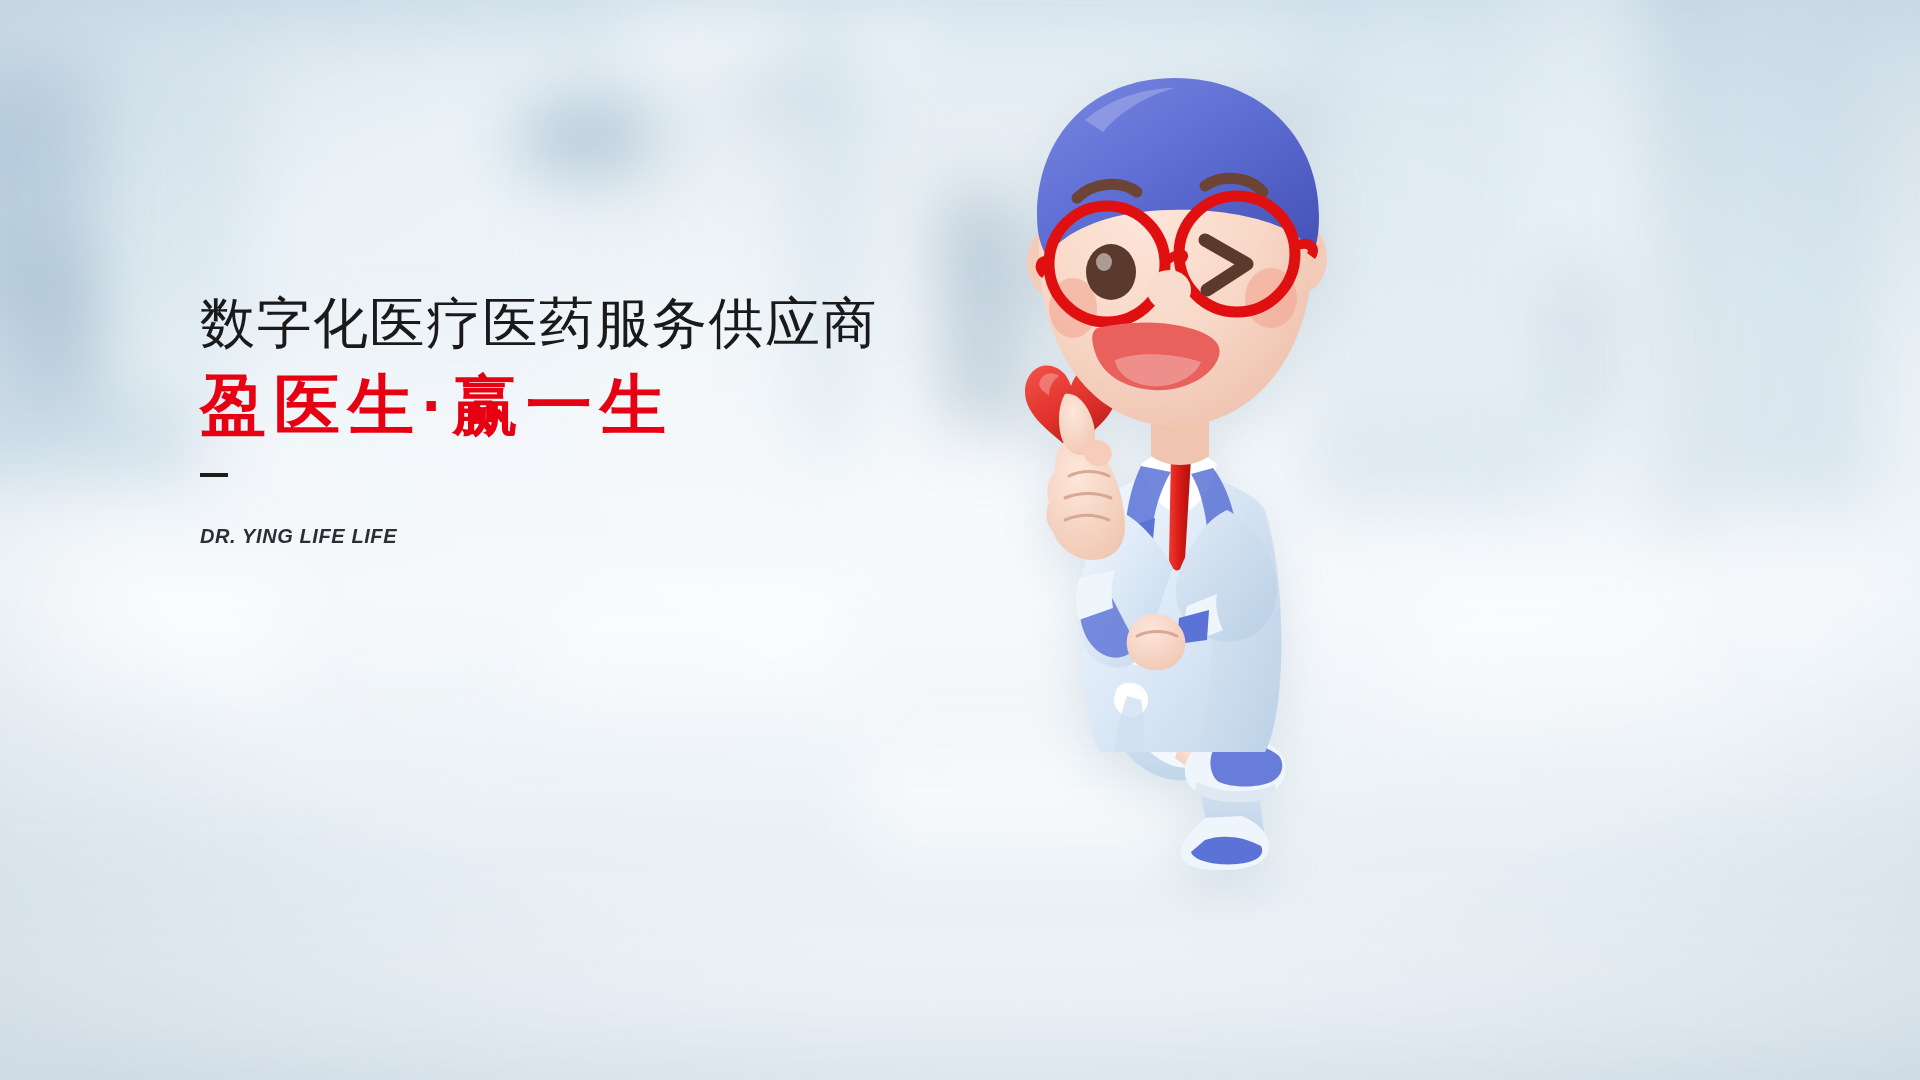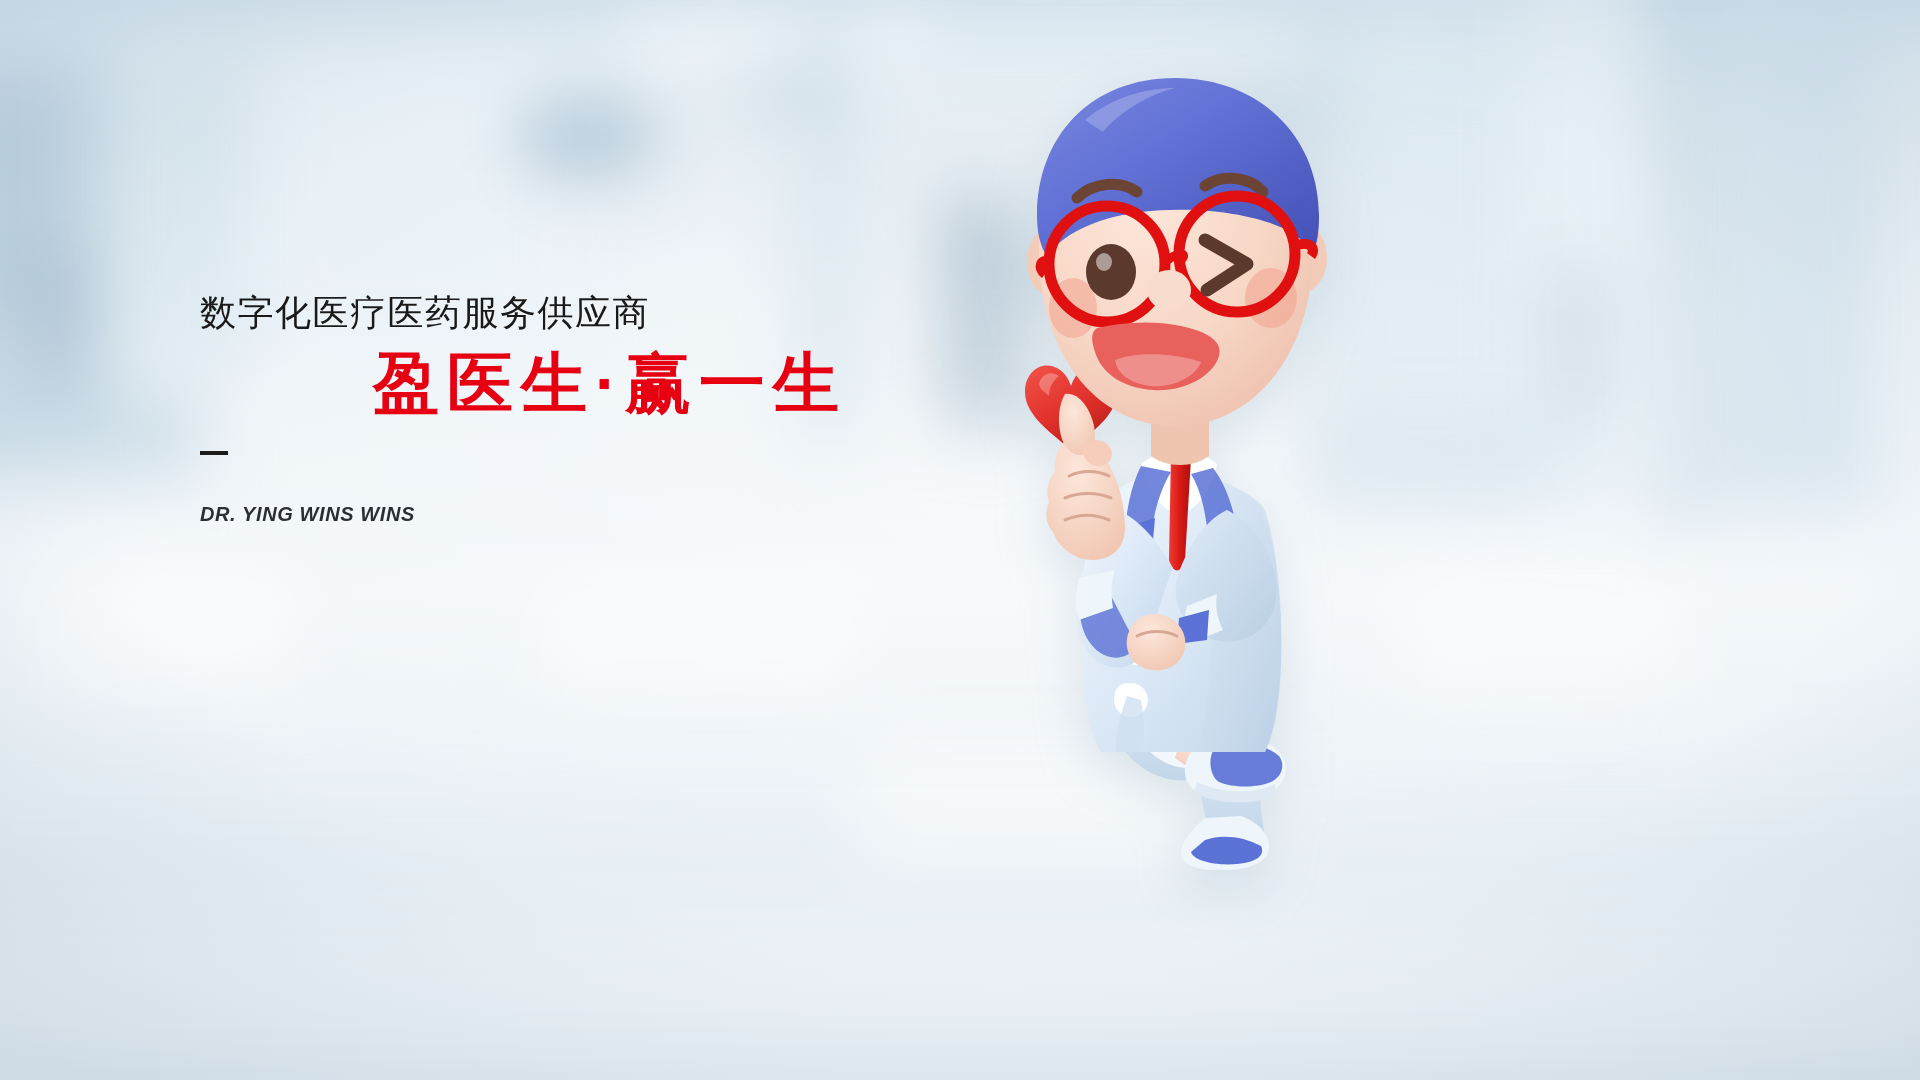--- a/index.html
+++ b/index.html
@@ -32,27 +32,27 @@
     background:linear-gradient(180deg,#edf3f7 0%,#e3ecf3 40%,#d7e4ee 100%); }
   .floor-sheen { position:absolute; left:0; right:0; bottom:0; height:300px;
     background:linear-gradient(180deg,rgba(255,255,255,0) 0%,rgba(255,255,255,.55) 45%,rgba(255,255,255,.15) 100%); }
 
   .vignette { position:absolute; inset:0;
     background:radial-gradient(ellipse 75% 70% at 52% 45%, rgba(255,255,255,.35) 0%, rgba(255,255,255,0) 60%, rgba(150,175,195,.30) 100%); }
 
   
   .copy { position:absolute; left:200px; top:292px; width:820px; }
   .copy .headline {
-    font-size:36px; line-height:1.15; color:#1a1a1a; font-weight:400;
+    font-size:55px; line-height:1.15; color:#1a1a1a; font-weight:400;
     letter-spacing:1.5px; white-space:nowrap;
   }
   .copy .slogan {
     margin-top:14px;
     font-size:66px; line-height:1.12; color:#e60012; font-weight:700;
-    letter-spacing:8px; white-space:nowrap;text-align:center;
+    letter-spacing:8px; white-space:nowrap;
   }
   .copy .rule {
     margin-top:30px; width:28px; height:4px; background:#1c1c1c;
   }
   .copy .sub {
     margin-top:42px;
     font-style:italic; font-weight:700;
     font-size:20px; line-height:1.75; letter-spacing:.6px; color:#2b2f33;
   }
 
@@ -108,21 +108,21 @@
   <div class="vignette"></div>
 
   <div class="copy">
     <div class="headline">数字化医疗医药服务供应商</div>
 
     <div class="slogan">盈医生·赢一生</div>
 
     <div class="rule"></div>
 
     <div class="sub">
-      <div>DR. YING WINS WINS</div>
+      <div>DR. YING LIFE LIFE</div>
     </div>
   </div>
 
   <div id="mascot">
     <svg viewBox="0 0 420 830" xmlns="http://www.w3.org/2000/svg">
       <defs>
         <linearGradient id="gCap" x1="0" y1="0" x2="1" y2="1">
           <stop offset="0%" stop-color="#7a88e0"></stop>
           <stop offset="45%" stop-color="#5f6fd4"></stop>
           <stop offset="100%" stop-color="#4450b5"></stop>

